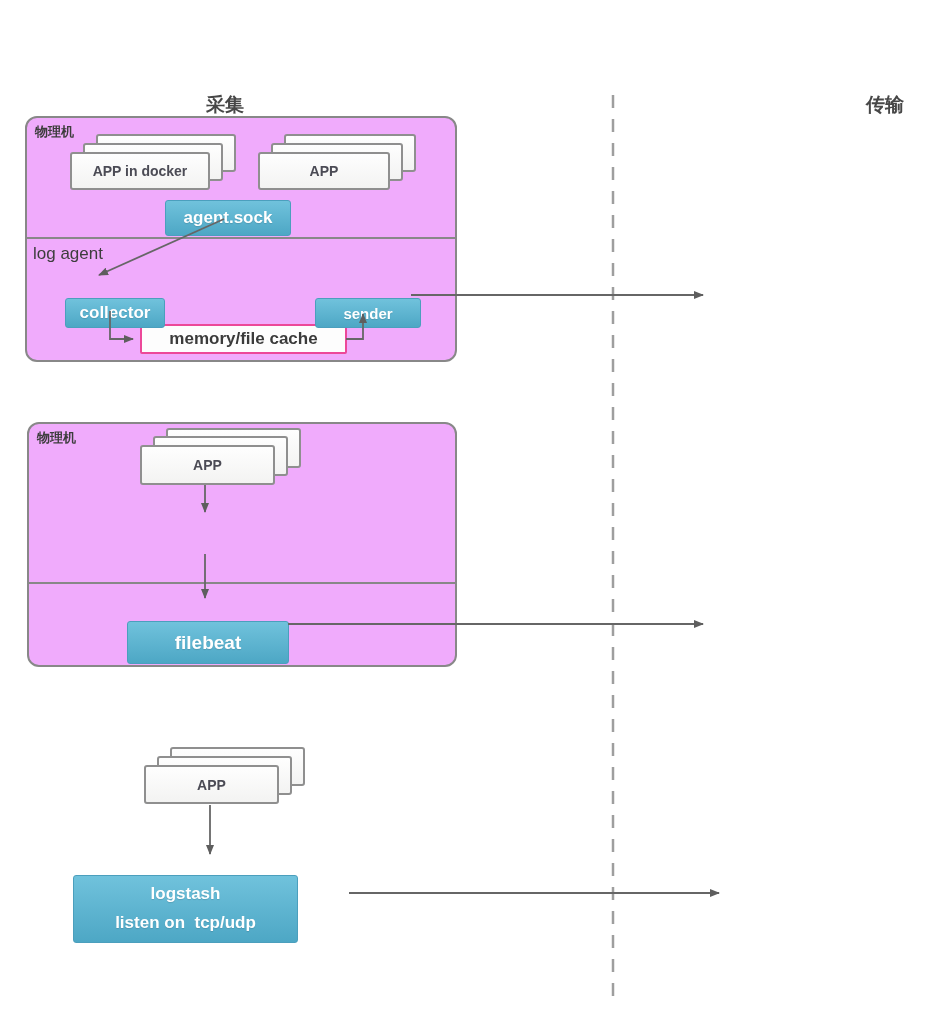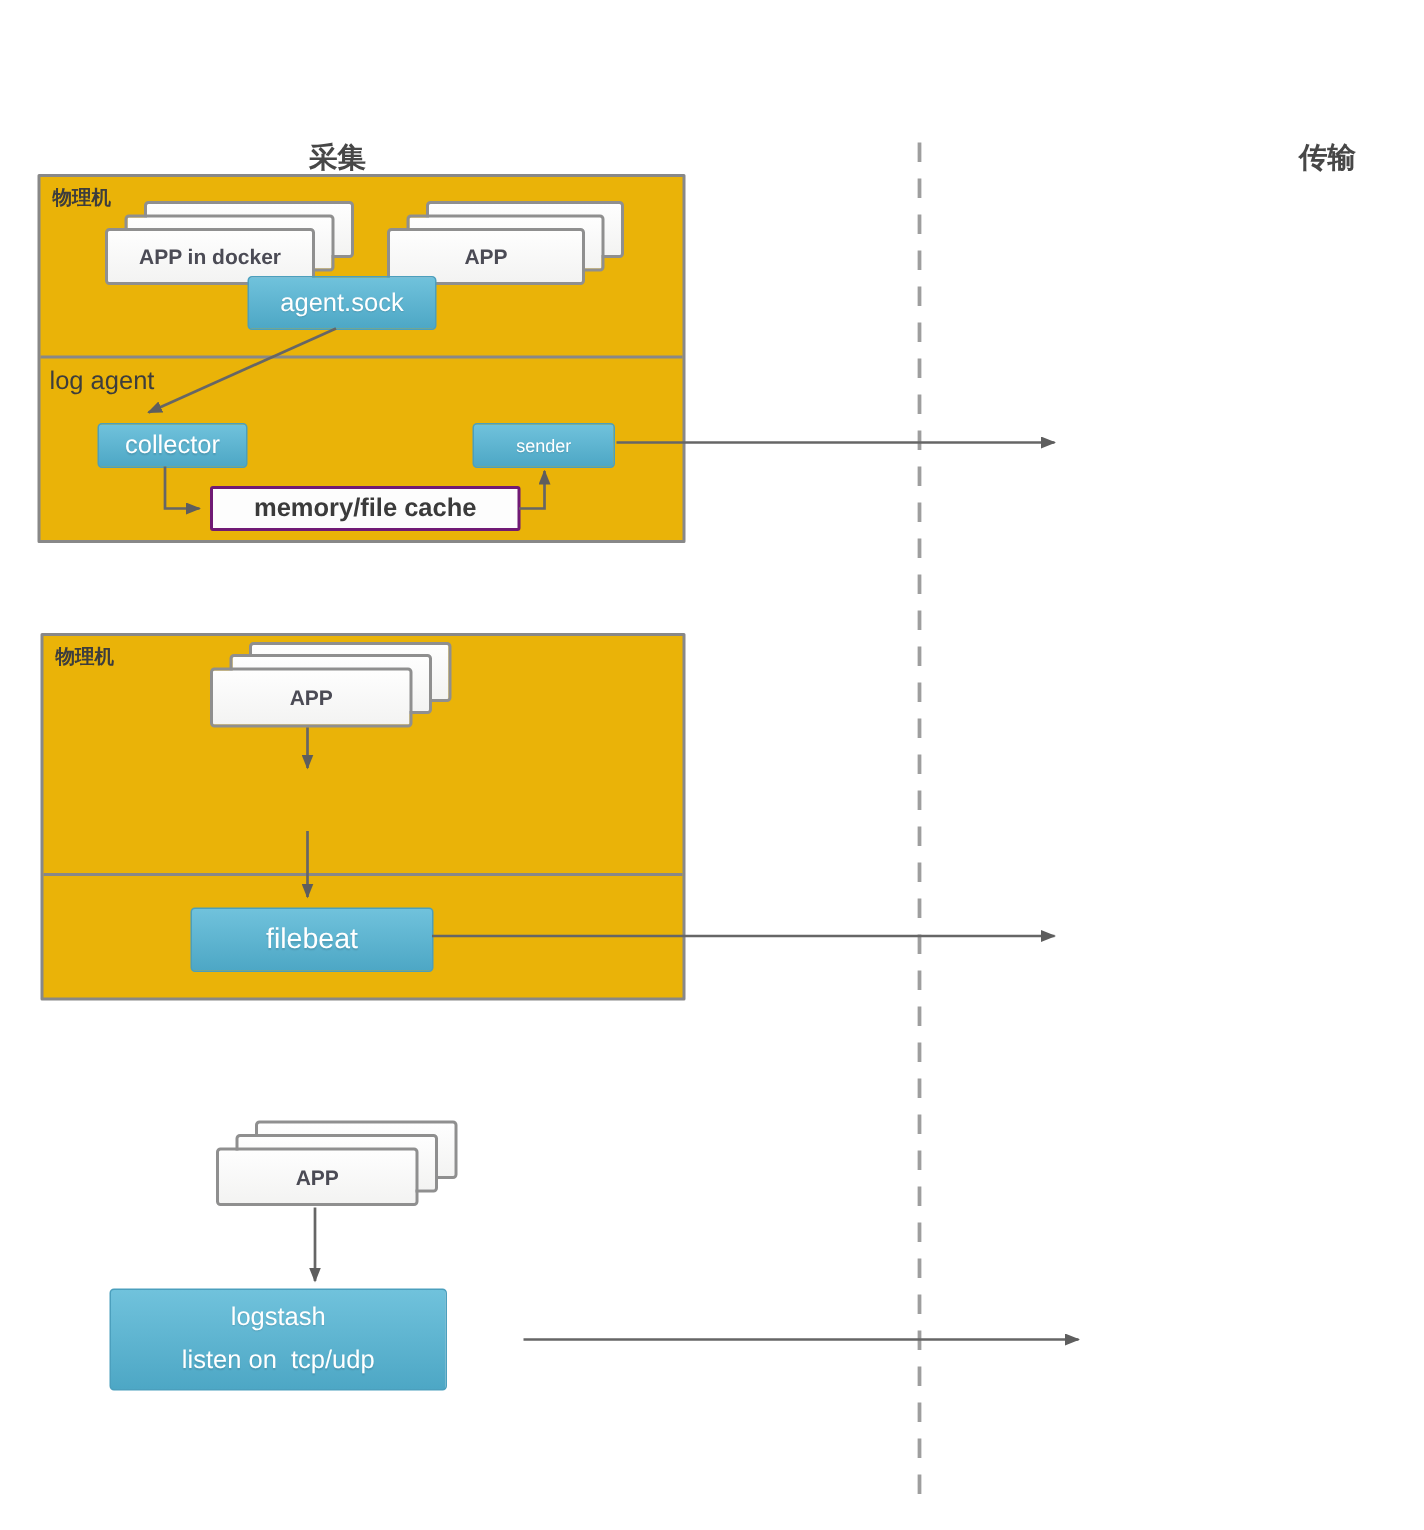--- a/index.html
+++ b/index.html
@@ -30,23 +30,23 @@
   svg.overlay {
     position: absolute;
     left: 0; top: 0;
     width: 949px; height: 1020px;
     pointer-events: none;
     z-index: 10;
   }
 
   .host-box {
     position: absolute;
-    background: #eab308;
+    background: #f0abfc;
     border: 2px solid #888888;
-    border-radius: 1px;
+    border-radius: 12px;
   }
   .host1 { left: 25px; top: 116px; width: 432px; height: 246px; }
   .host2 { left: 27px; top: 422px; width: 430px; height: 245px; }
 
   .host-divider {
     position: absolute;
     left: 0; right: 0;
     border-top: 2px solid #888888;
   }
   .hd1 { top: 119px; }
@@ -106,38 +106,39 @@
   .bluebox {
     position: absolute;
     display: flex;
     flex-direction: column;
     align-items: center;
     justify-content: center;
     background: linear-gradient(180deg, #70c2dc 0%, #4da7c5 100%);
     border: 1px solid #4b9fbd;
     border-radius: 3px;
     color: #ffffff;
-    font-weight: 400;
+    font-weight: 700;
     z-index: 5;
     text-shadow: 0 1px 1px rgba(0,0,0,0.12);
+    margin-top: 16px;
   }
   .agent-sock { left: 138px; top: 66px;  width: 126px; height: 36px; font-size: 17px; }
   .collector  { left: 38px;  top: 164px; width: 100px; height: 30px; font-size: 17px; }
-  .sender     { left: 288px; top: 164px; width: 95px;  height: 30px; font-size: 12px; }
+  .sender     { left: 288px; top: 164px; width: 106px;  height: 30px; font-size: 15px; }
   .filebeat   { left: 98px;  top: 181px; width: 162px; height: 43px; font-size: 19px; text-align: right; }
   .logstash   { left: 73px;  top: 859px; width: 225px; height: 68px; font-size: 17px; line-height: 1.7; }
   .logstash .l2 { white-space: pre; }
 
   .whitebox {
     position: absolute;
     display: flex;
     align-items: center;
     justify-content: center;
     background: #fdfdfd;
-    border: 2px solid #701a75;
+    border: 2px solid #ec4899;
     border-radius: 2px;
     color: #3b3b3b;
     z-index: 4;
   }
   .cache  { left: 113px; top: 206px; width: 207px; height: 30px; font-size: 17px; font-weight: 700; }
   .xxxlog { left: 100px; top: 95px;  width: 158px; height: 36px; font-size: 15px; font-weight: 600; }
 </style>
 </head>
 <body>
 

